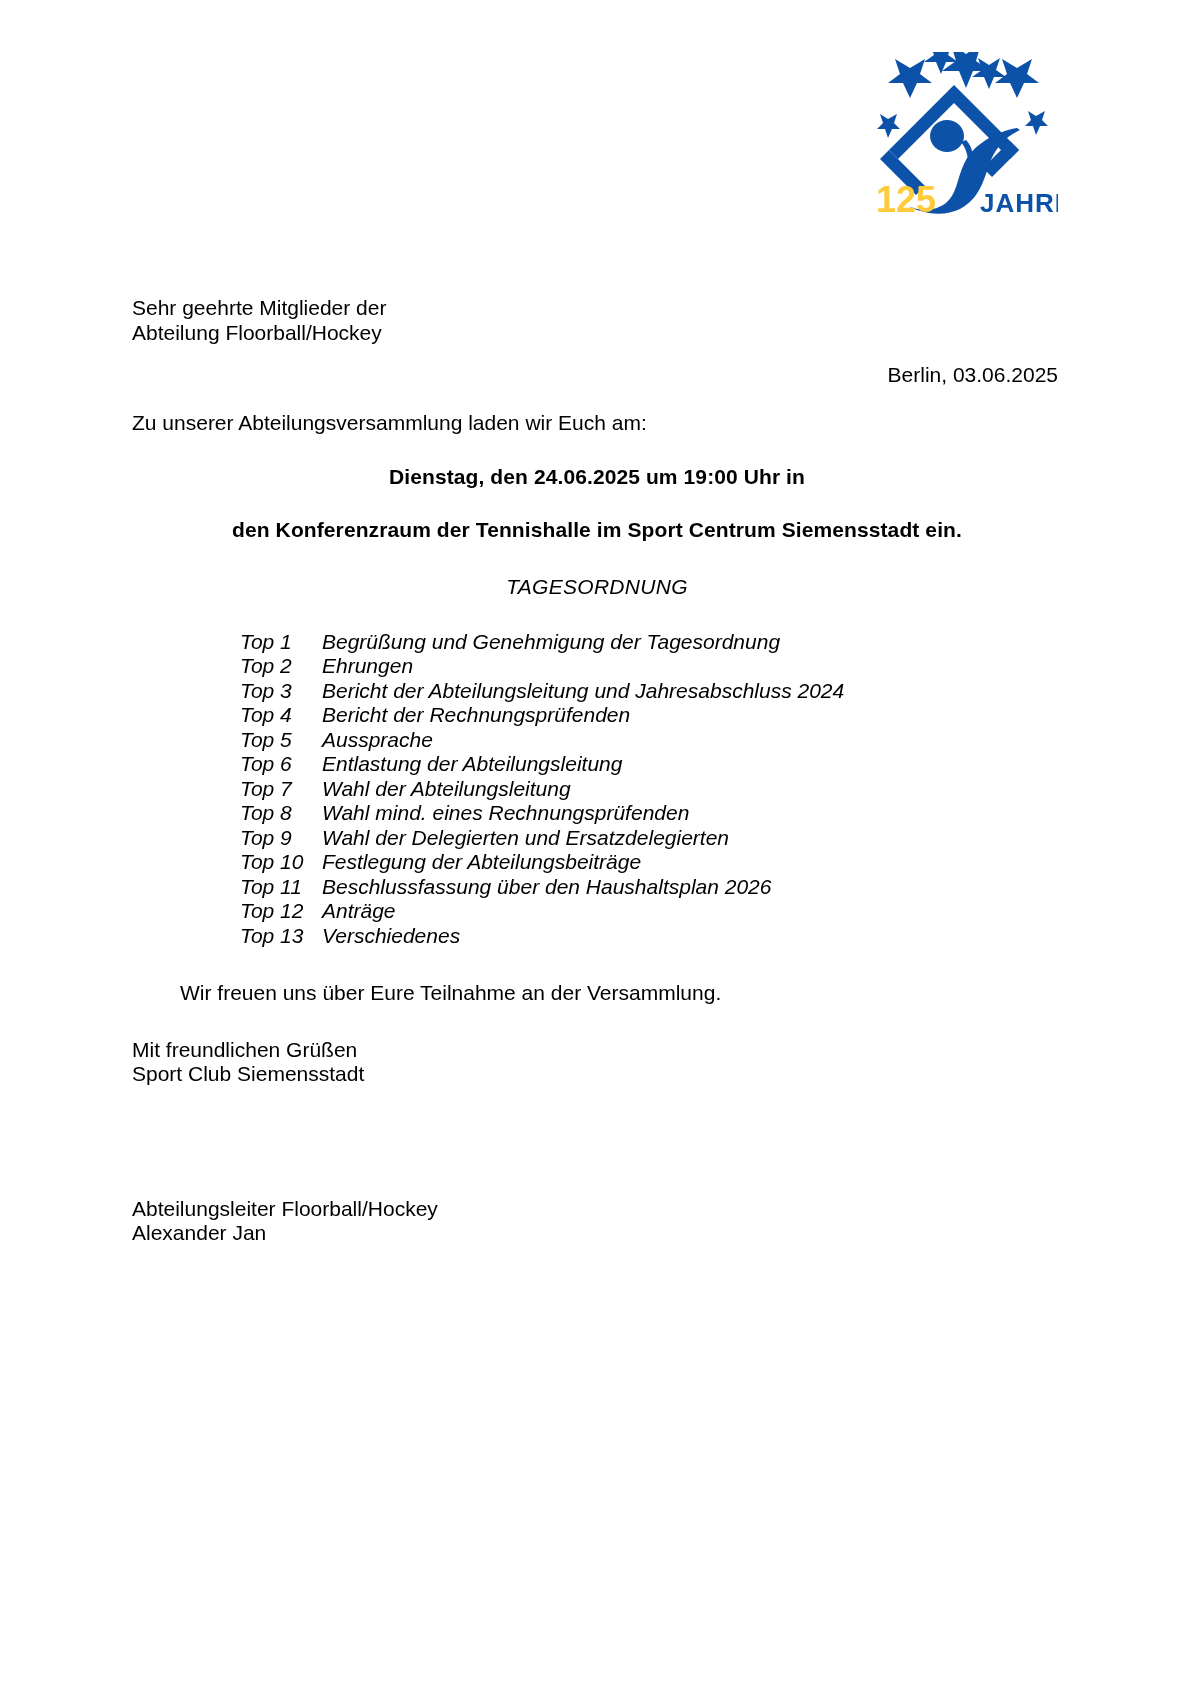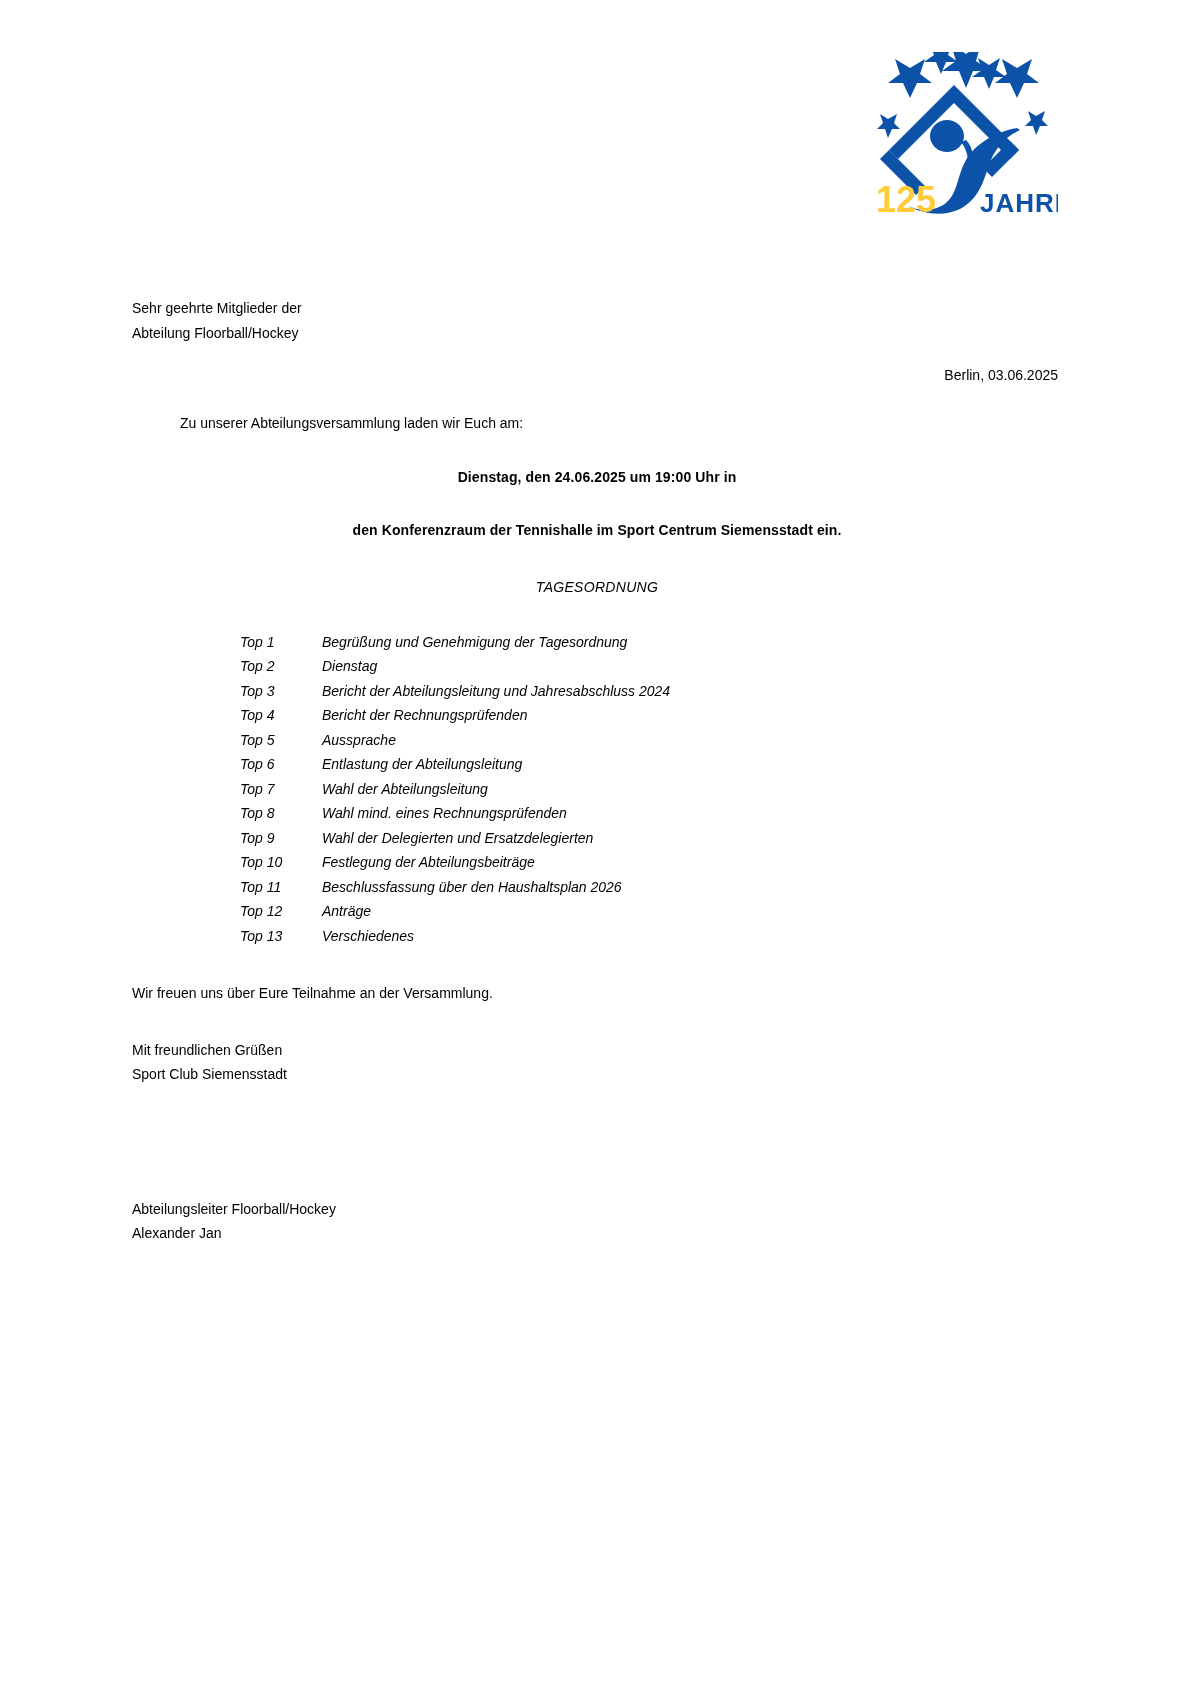--- a/index.html
+++ b/index.html
@@ -37,33 +37,32 @@
     width: 196px;
     height: 168px;
   }
 
   
   .body-text {
     position: absolute;
     top: 296px;
     left: 132px;
     width: 930px;
-    font-size: 14px;
+    font-size: 21px;
     line-height: 24.5px;
   }
 
   .date-line {
     text-align: right;
     margin-top: 18px;
     padding-right: 4px;
   }
 
   .invite-line {
     margin-top: 23px;
-    margin-left: 48px;
   }
 
   .bold-center {
     font-weight: bold;
     text-align: center;
     margin-top: 30px;
     letter-spacing: 0.1px;
   }
   .bold-center.second {
     margin-top: 28px;
@@ -89,20 +88,21 @@
   .agenda-num {
     width: 82px;
     flex: 0 0 82px;
   }
   .agenda-text {
     flex: 1 1 auto;
   }
 
   .closing {
     margin-top: 33px;
+    margin-left: 48px;
   }
   .regards {
     margin-top: 32px;
   }
   .signature {
     margin-top: 110px;
   }
   .txt-line {
     display: block;
     white-space: pre;
@@ -170,21 +170,21 @@
 
     <div class="agenda-title">TAGESORDNUNG</div>
 
     <div class="agenda">
       <div class="agenda-row">
         <span class="agenda-num">Top 1</span>
         <span class="agenda-text">Begrüßung und Genehmigung der Tagesordnung</span>
       </div>
       <div class="agenda-row">
         <span class="agenda-num">Top 2</span>
-        <span class="agenda-text">Dienstag</span>
+        <span class="agenda-text">Ehrungen</span>
       </div>
       <div class="agenda-row">
         <span class="agenda-num">Top 3</span>
         <span class="agenda-text">Bericht der Abteilungsleitung und Jahresabschluss 2024</span>
       </div>
       <div class="agenda-row">
         <span class="agenda-num">Top 4</span>
         <span class="agenda-text">Bericht der Rechnungsprüfenden</span>
       </div>
       <div class="agenda-row">

